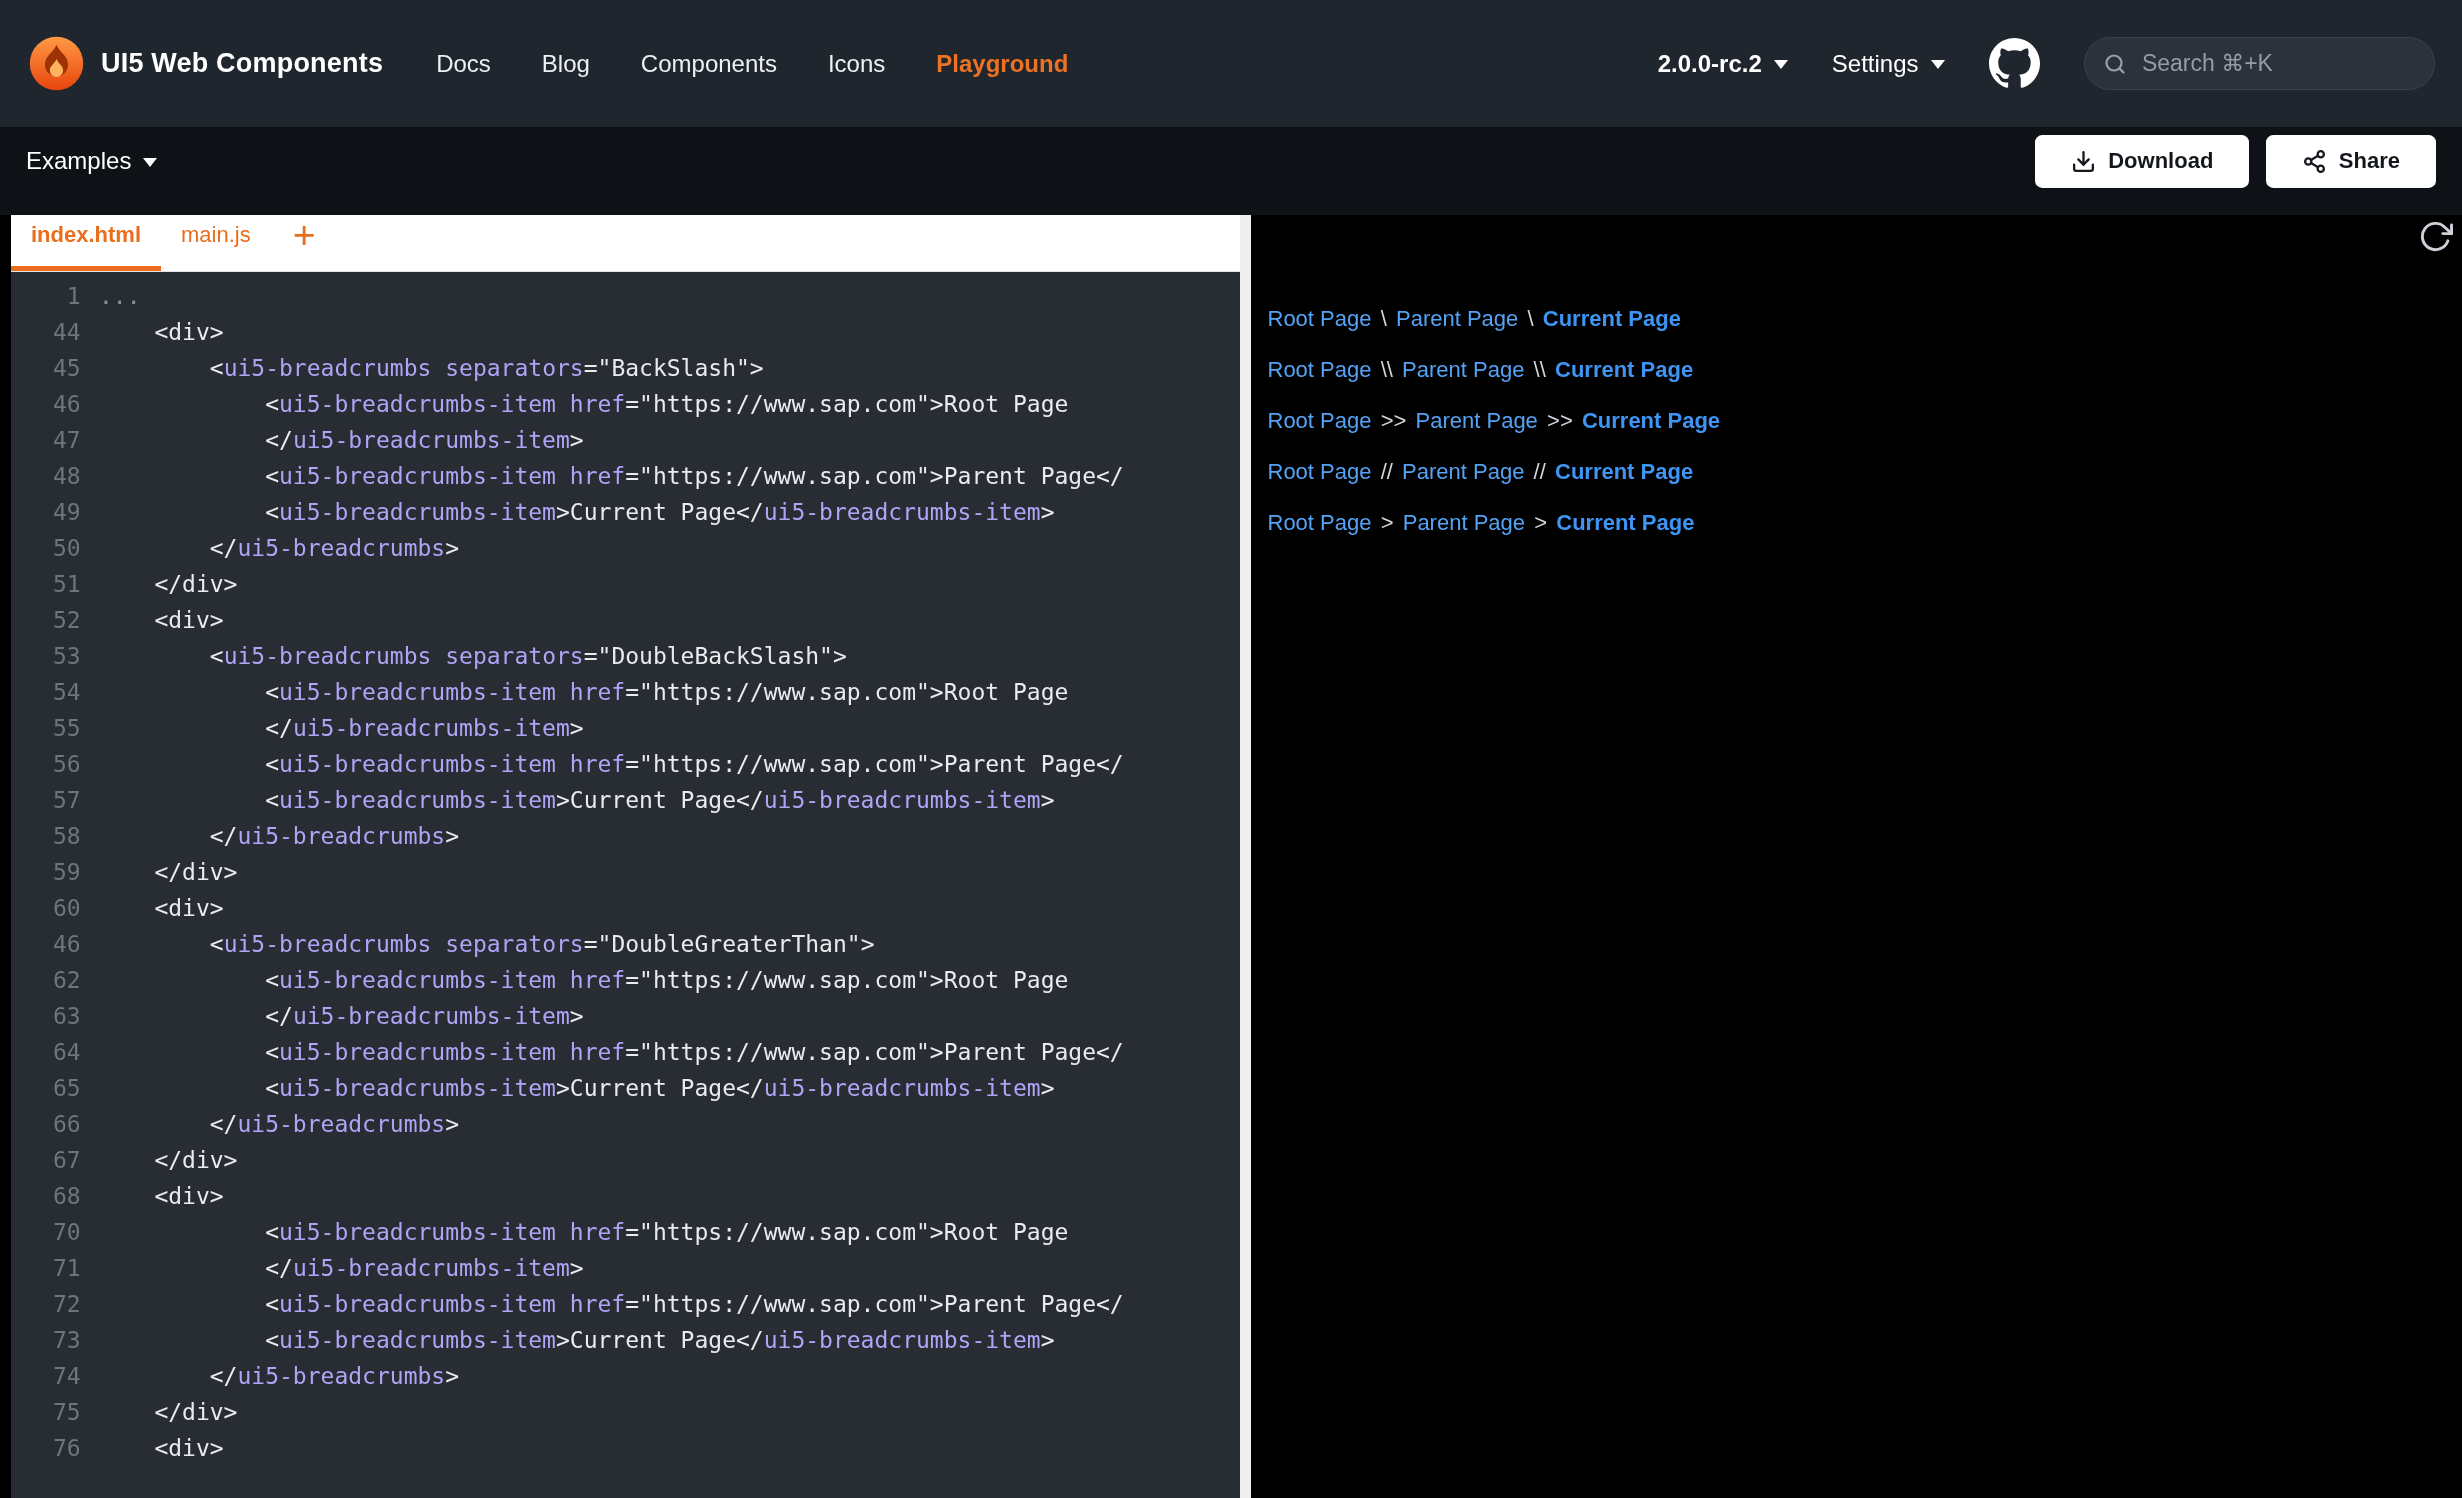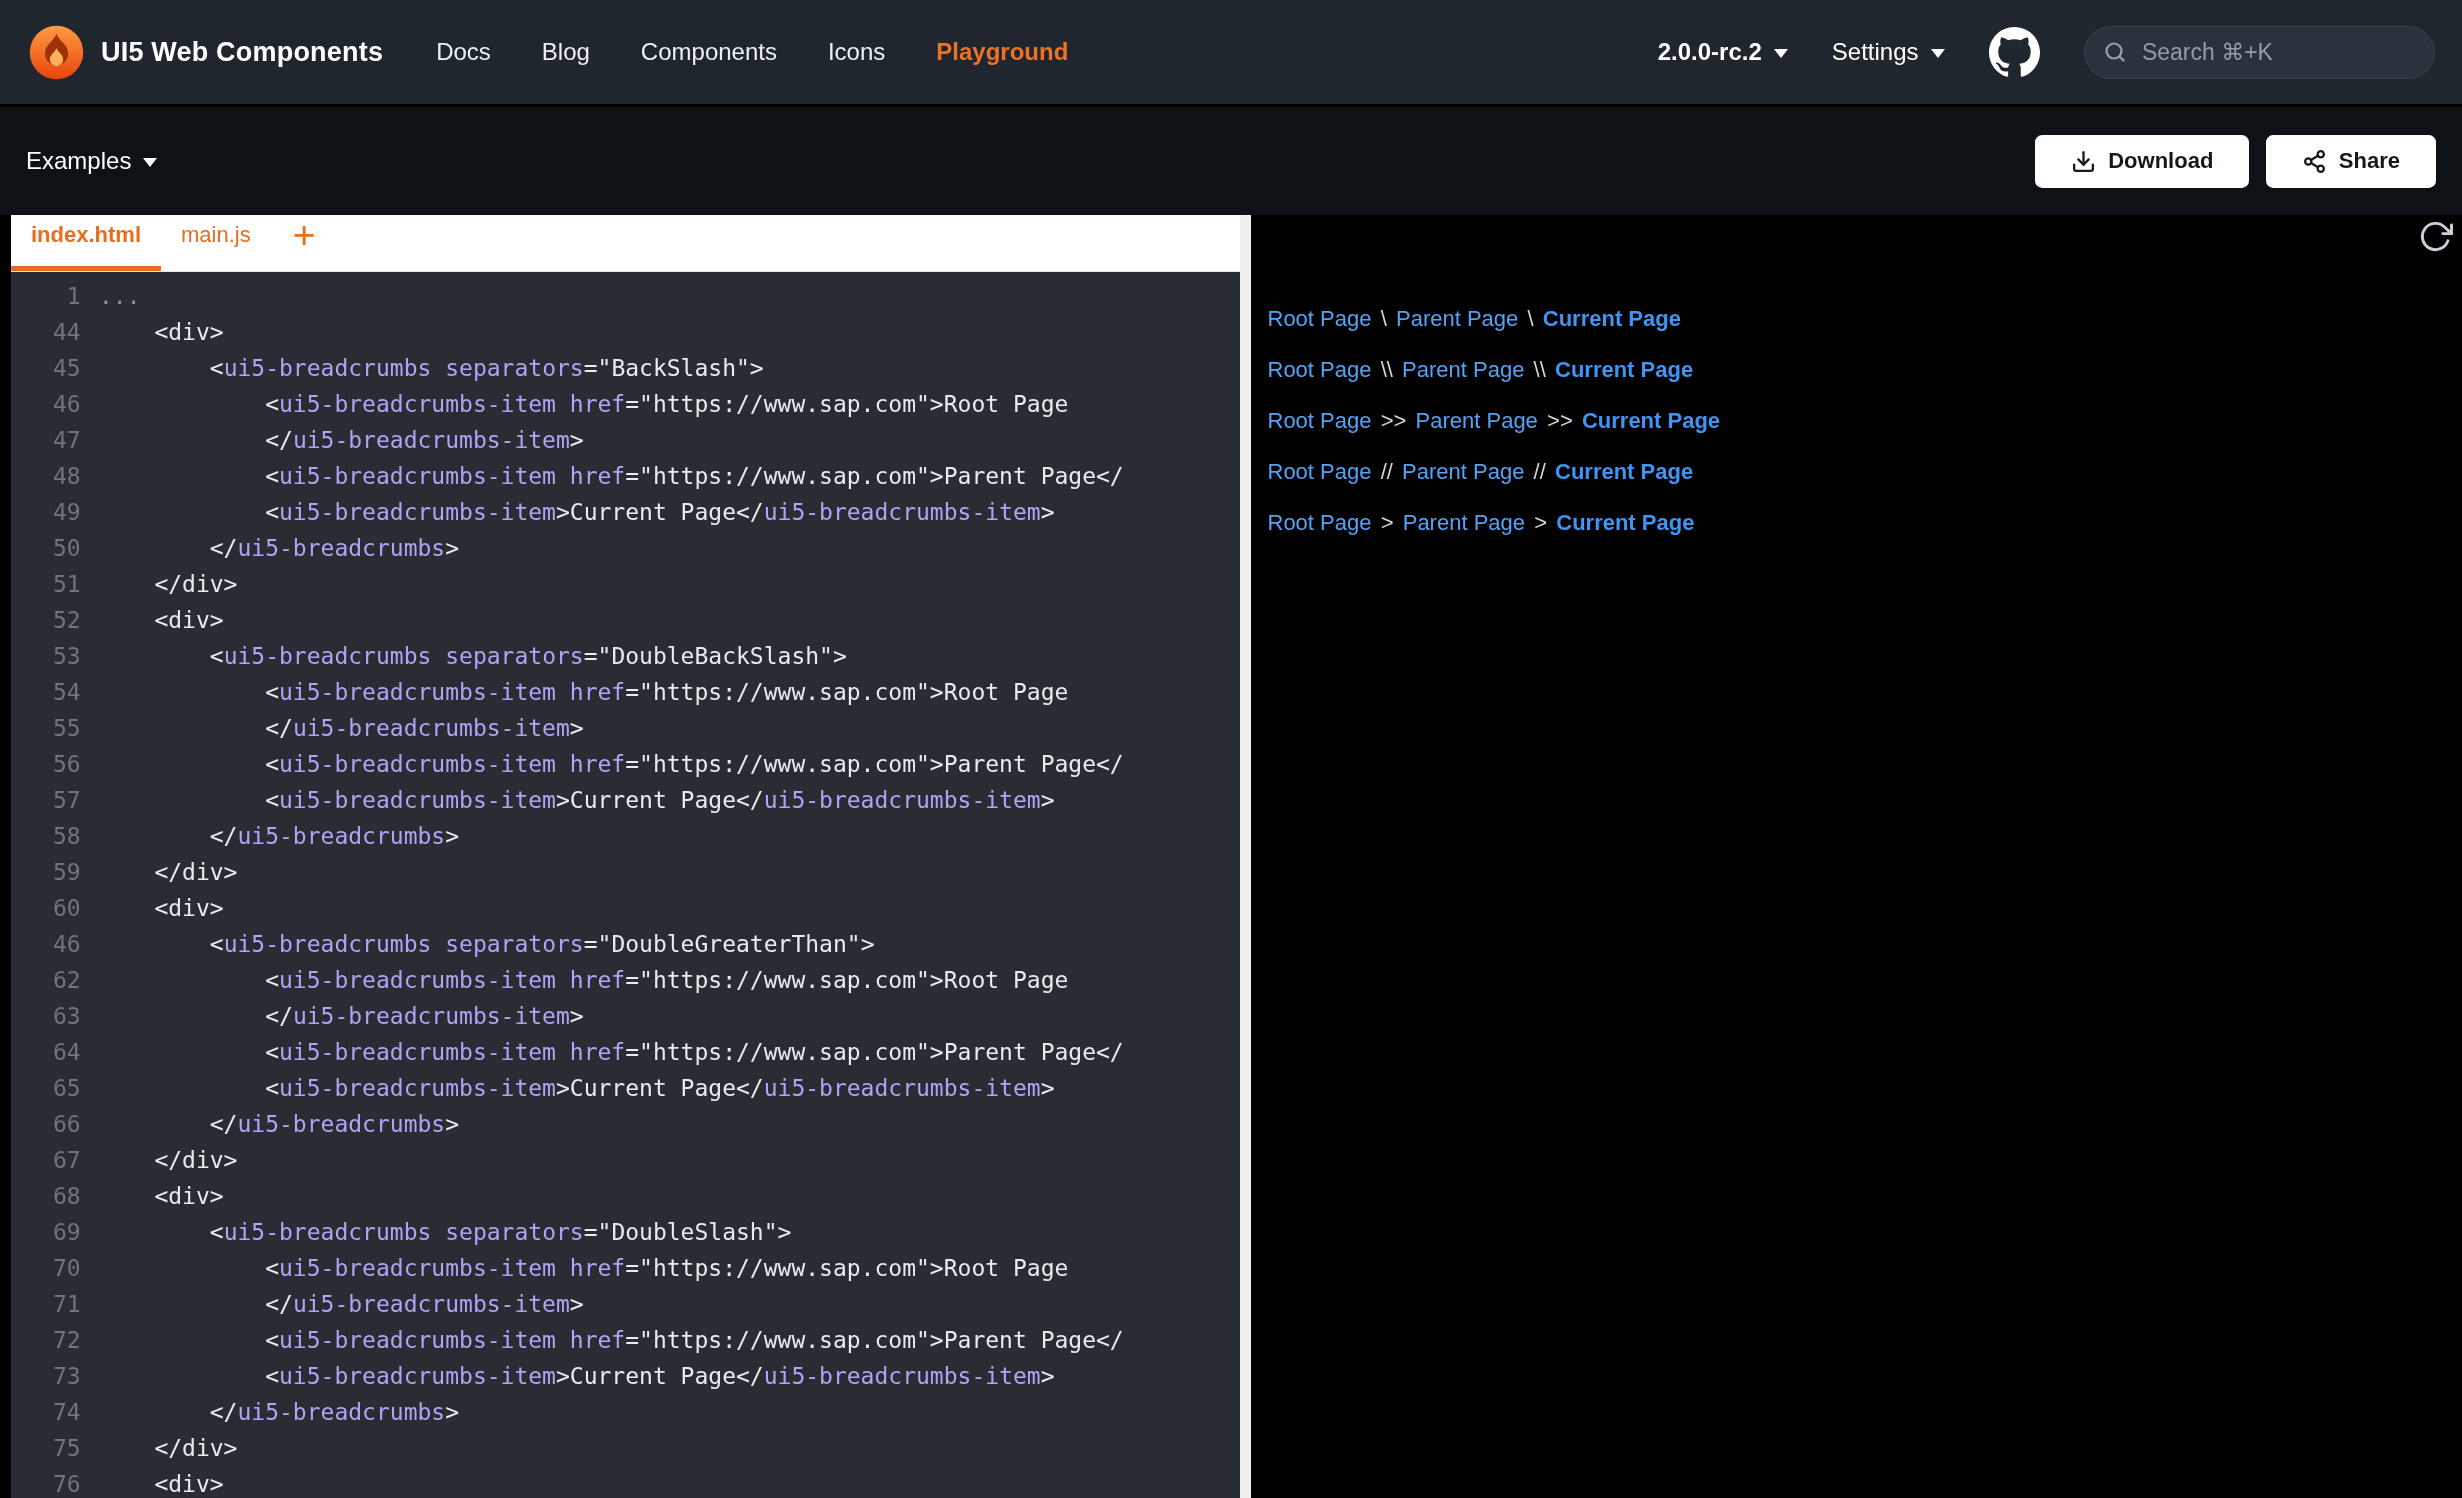--- a/index.html
+++ b/index.html
@@ -1,19 +1,19 @@
 <!DOCTYPE html>
 <html style="font-size:14.7px"><head>
 <meta charset="utf-8">
 <style>
   html,body{margin:0;padding:0;width:2462px;height:1498px;background:#000;overflow:hidden;
     font-family:"Liberation Sans",sans-serif;-webkit-font-smoothing:antialiased;}
 
   
-  .header{position:absolute;left:0;top:0;width:2462px;height:104px;background:#20262e;
+  .header{position:absolute;left:0;top:0;width:2462px;height:127px;background:#20262e;
     display:flex;align-items:center;padding:0 27.5px;box-sizing:border-box;z-index:5;}
   .brand{display:flex;align-items:center;gap:16.5px;}
   .logo{width:57px;height:57px;flex:none;cursor:pointer;}
   .brand-title{color:#fff;font-size:27px;font-weight:700;letter-spacing:0.2px;}
   .nav{display:flex;gap:51px;margin-left:53px;}
   .nav-item{color:#eef1f4;font-size:24px;cursor:pointer;white-space:nowrap;}
   .nav-item.active{color:#ee7223;font-weight:600;}
   .header-right{margin-left:auto;display:flex;align-items:center;gap:44px;}
   .dropdown{display:flex;align-items:center;gap:12px;color:#fff;font-size:24px;cursor:pointer;white-space:nowrap;}
   .dropdown.version{font-weight:700;gap:12px;}
@@ -172,21 +172,20 @@
         <div class="code-line"><span class="gutter">59</span><span class="code"><span class="tok-p">    &lt;/div&gt;</span></span></div>
         <div class="code-line"><span class="gutter">60</span><span class="code"><span class="tok-p">    &lt;div&gt;</span></span></div>
         <div class="code-line"><span class="gutter">46</span><span class="code"><span class="tok-p">        &lt;</span><span class="tok-t">ui5-breadcrumbs</span><span class="tok-p"> </span><span class="tok-t">separators</span><span class="tok-p">="DoubleGreaterThan"&gt;</span></span></div>
         <div class="code-line"><span class="gutter">62</span><span class="code"><span class="tok-p">            &lt;</span><span class="tok-t">ui5-breadcrumbs-item</span><span class="tok-p"> </span><span class="tok-t">href</span><span class="tok-p">="https://www.sap.com"&gt;Root Page</span></span></div>
         <div class="code-line"><span class="gutter">63</span><span class="code"><span class="tok-p">            &lt;/</span><span class="tok-t">ui5-breadcrumbs-item</span><span class="tok-p">&gt;</span></span></div>
         <div class="code-line"><span class="gutter">64</span><span class="code"><span class="tok-p">            &lt;</span><span class="tok-t">ui5-breadcrumbs-item</span><span class="tok-p"> </span><span class="tok-t">href</span><span class="tok-p">="https://www.sap.com"&gt;Parent Page&lt;/</span></span></div>
         <div class="code-line"><span class="gutter">65</span><span class="code"><span class="tok-p">            &lt;</span><span class="tok-t">ui5-breadcrumbs-item</span><span class="tok-p">&gt;Current Page&lt;/</span><span class="tok-t">ui5-breadcrumbs-item</span><span class="tok-p">&gt;</span></span></div>
         <div class="code-line"><span class="gutter">66</span><span class="code"><span class="tok-p">        &lt;/</span><span class="tok-t">ui5-breadcrumbs</span><span class="tok-p">&gt;</span></span></div>
         <div class="code-line"><span class="gutter">67</span><span class="code"><span class="tok-p">    &lt;/div&gt;</span></span></div>
         <div class="code-line"><span class="gutter">68</span><span class="code"><span class="tok-p">    &lt;div&gt;</span></span></div>
-        <div class="code-line"><span class="gutter">69</span><span class="code"><span class="tok-p">        &lt;</span><span class="tok-t">ui5-breadcrumbs</span><span class="tok-p"> </span><span class="tok-t">separators</span><span class="tok-p">="DoubleSlash"&gt;</span></span></div>
         <div class="code-line"><span class="gutter">70</span><span class="code"><span class="tok-p">            &lt;</span><span class="tok-t">ui5-breadcrumbs-item</span><span class="tok-p"> </span><span class="tok-t">href</span><span class="tok-p">="https://www.sap.com"&gt;Root Page</span></span></div>
         <div class="code-line"><span class="gutter">71</span><span class="code"><span class="tok-p">            &lt;/</span><span class="tok-t">ui5-breadcrumbs-item</span><span class="tok-p">&gt;</span></span></div>
         <div class="code-line"><span class="gutter">72</span><span class="code"><span class="tok-p">            &lt;</span><span class="tok-t">ui5-breadcrumbs-item</span><span class="tok-p"> </span><span class="tok-t">href</span><span class="tok-p">="https://www.sap.com"&gt;Parent Page&lt;/</span></span></div>
         <div class="code-line"><span class="gutter">73</span><span class="code"><span class="tok-p">            &lt;</span><span class="tok-t">ui5-breadcrumbs-item</span><span class="tok-p">&gt;Current Page&lt;/</span><span class="tok-t">ui5-breadcrumbs-item</span><span class="tok-p">&gt;</span></span></div>
         <div class="code-line"><span class="gutter">74</span><span class="code"><span class="tok-p">        &lt;/</span><span class="tok-t">ui5-breadcrumbs</span><span class="tok-p">&gt;</span></span></div>
         <div class="code-line"><span class="gutter">75</span><span class="code"><span class="tok-p">    &lt;/div&gt;</span></span></div>
         <div class="code-line"><span class="gutter">76</span><span class="code"><span class="tok-p">    &lt;div&gt;</span></span></div>
       </div>
   </div>
 

